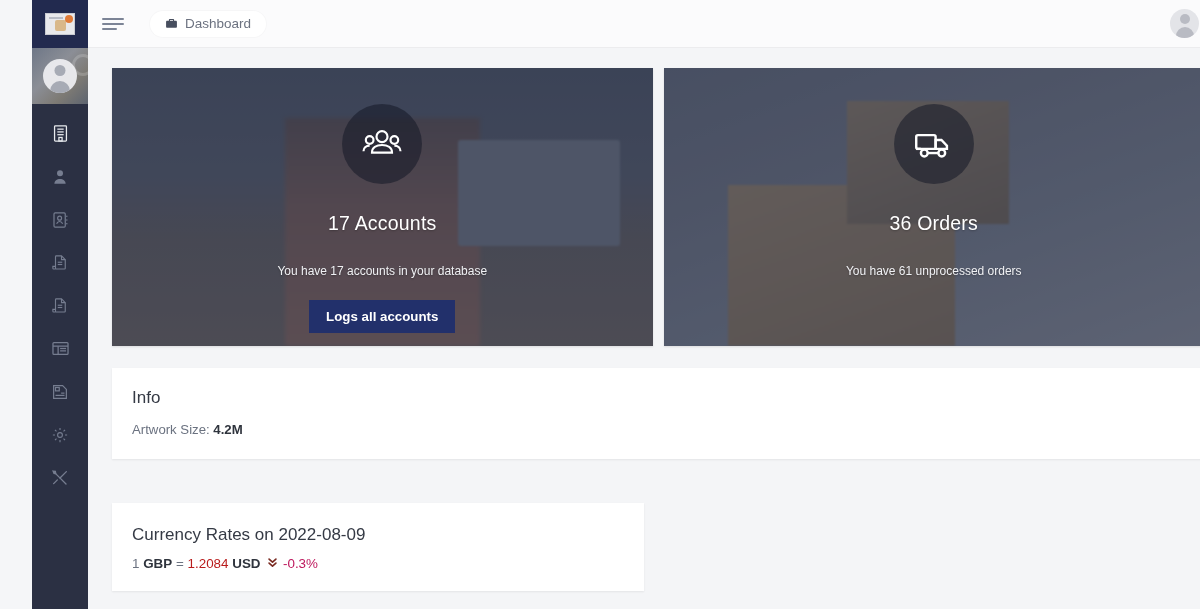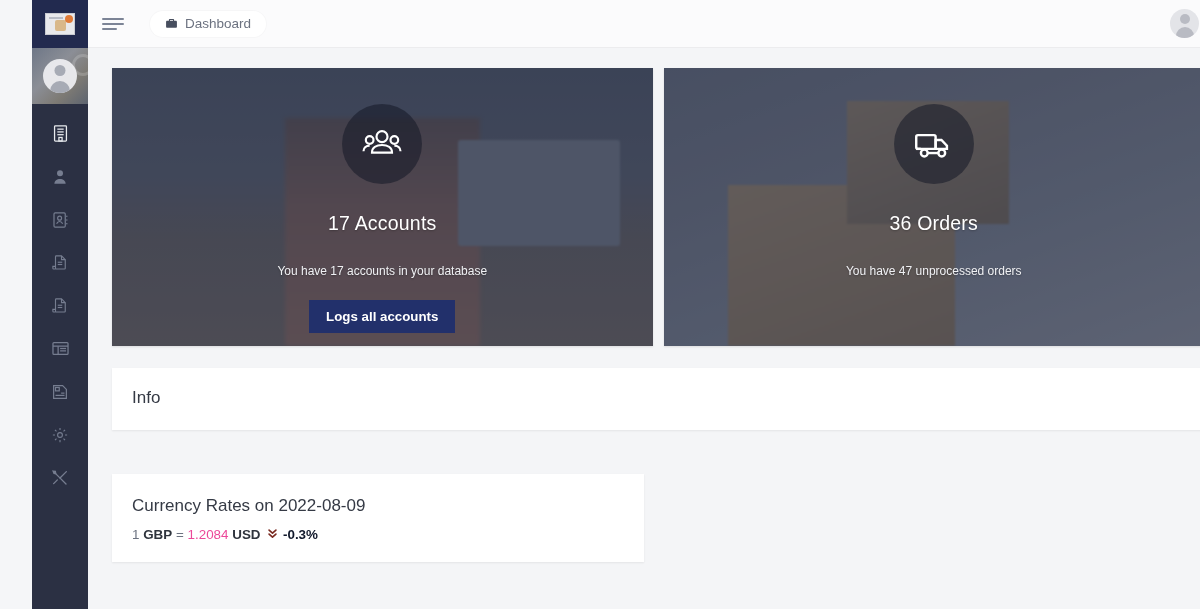--- a/index.html
+++ b/index.html
@@ -191,22 +191,22 @@
   .info-row b { color: #2f343d; font-weight: 700; }
 
   
   .currency-wrap { margin-top: 44px; }
   .currency-panel {
     background: #fff; width: 532px; padding: 22px 20px 20px 20px;
     box-shadow: 0 1px 2px rgba(0,0,0,.07);
   }
   .rate-row { margin-top: 11px; font-size: 13.4px; color: #6b7280; white-space: nowrap; }
   .rate-row .cur { color: #2f343d; font-weight: 700; }
-  .rate-row .val { color: #ec4899; }
-  .rate-row .delta { color: #0f172a; font-weight: 700; margin-left: 2px; }
+  .rate-row .val { color: #b91c1c; }
+  .rate-row .delta { color: #be185d; font-weight: 400; margin-left: 2px; }
   .rate-row .arrow { color: #7a2b22; margin-left: 4px; }
 </style>
 </head>
 <body>
 
 <div class="app">
 
   <nav class="sidebar">
 
     <div class="logo-tile">
@@ -390,29 +390,33 @@
               <svg width="42" height="42" viewBox="0 0 26 24" fill="none" stroke="#fff" stroke-width="1.5">
                 <rect x="2" y="6.5" width="12" height="8.5" rx="1"></rect>
                 <path d="M14 9.5h3.6l3.4 3.6V15H14z"></path>
                 <circle cx="7" cy="17.6" r="2.1"></circle>
                 <circle cx="17.8" cy="17.6" r="2.1"></circle>
                 <line x1="9.2" y1="17.6" x2="15.6" y2="17.6"></line>
                 <line x1="2" y1="15" x2="4.8" y2="15"></line>
               </svg>
             </div>
             <div class="card-title">36 Orders</div>
-            <div class="card-sub">You have 47 unprocessed orders</div>
+            <div class="card-sub">You have 61 unprocessed orders</div>
           </div>
         </div>
 
 
       </section>
 
       <section class="panel">
         <div class="panel-title">Info</div>
+        <div class="info-row">
+          <span>Artwork Size:</span>
+          <b>4.2M</b>
+        </div>
       </section>
 
       <section class="currency-wrap">
         <div class="currency-panel">
           <div class="panel-title">Currency Rates on 2022-08-09</div>
 
           <div class="rate-row">
             <span>1</span>
             <span class="cur">GBP</span>
             <span>=</span>

